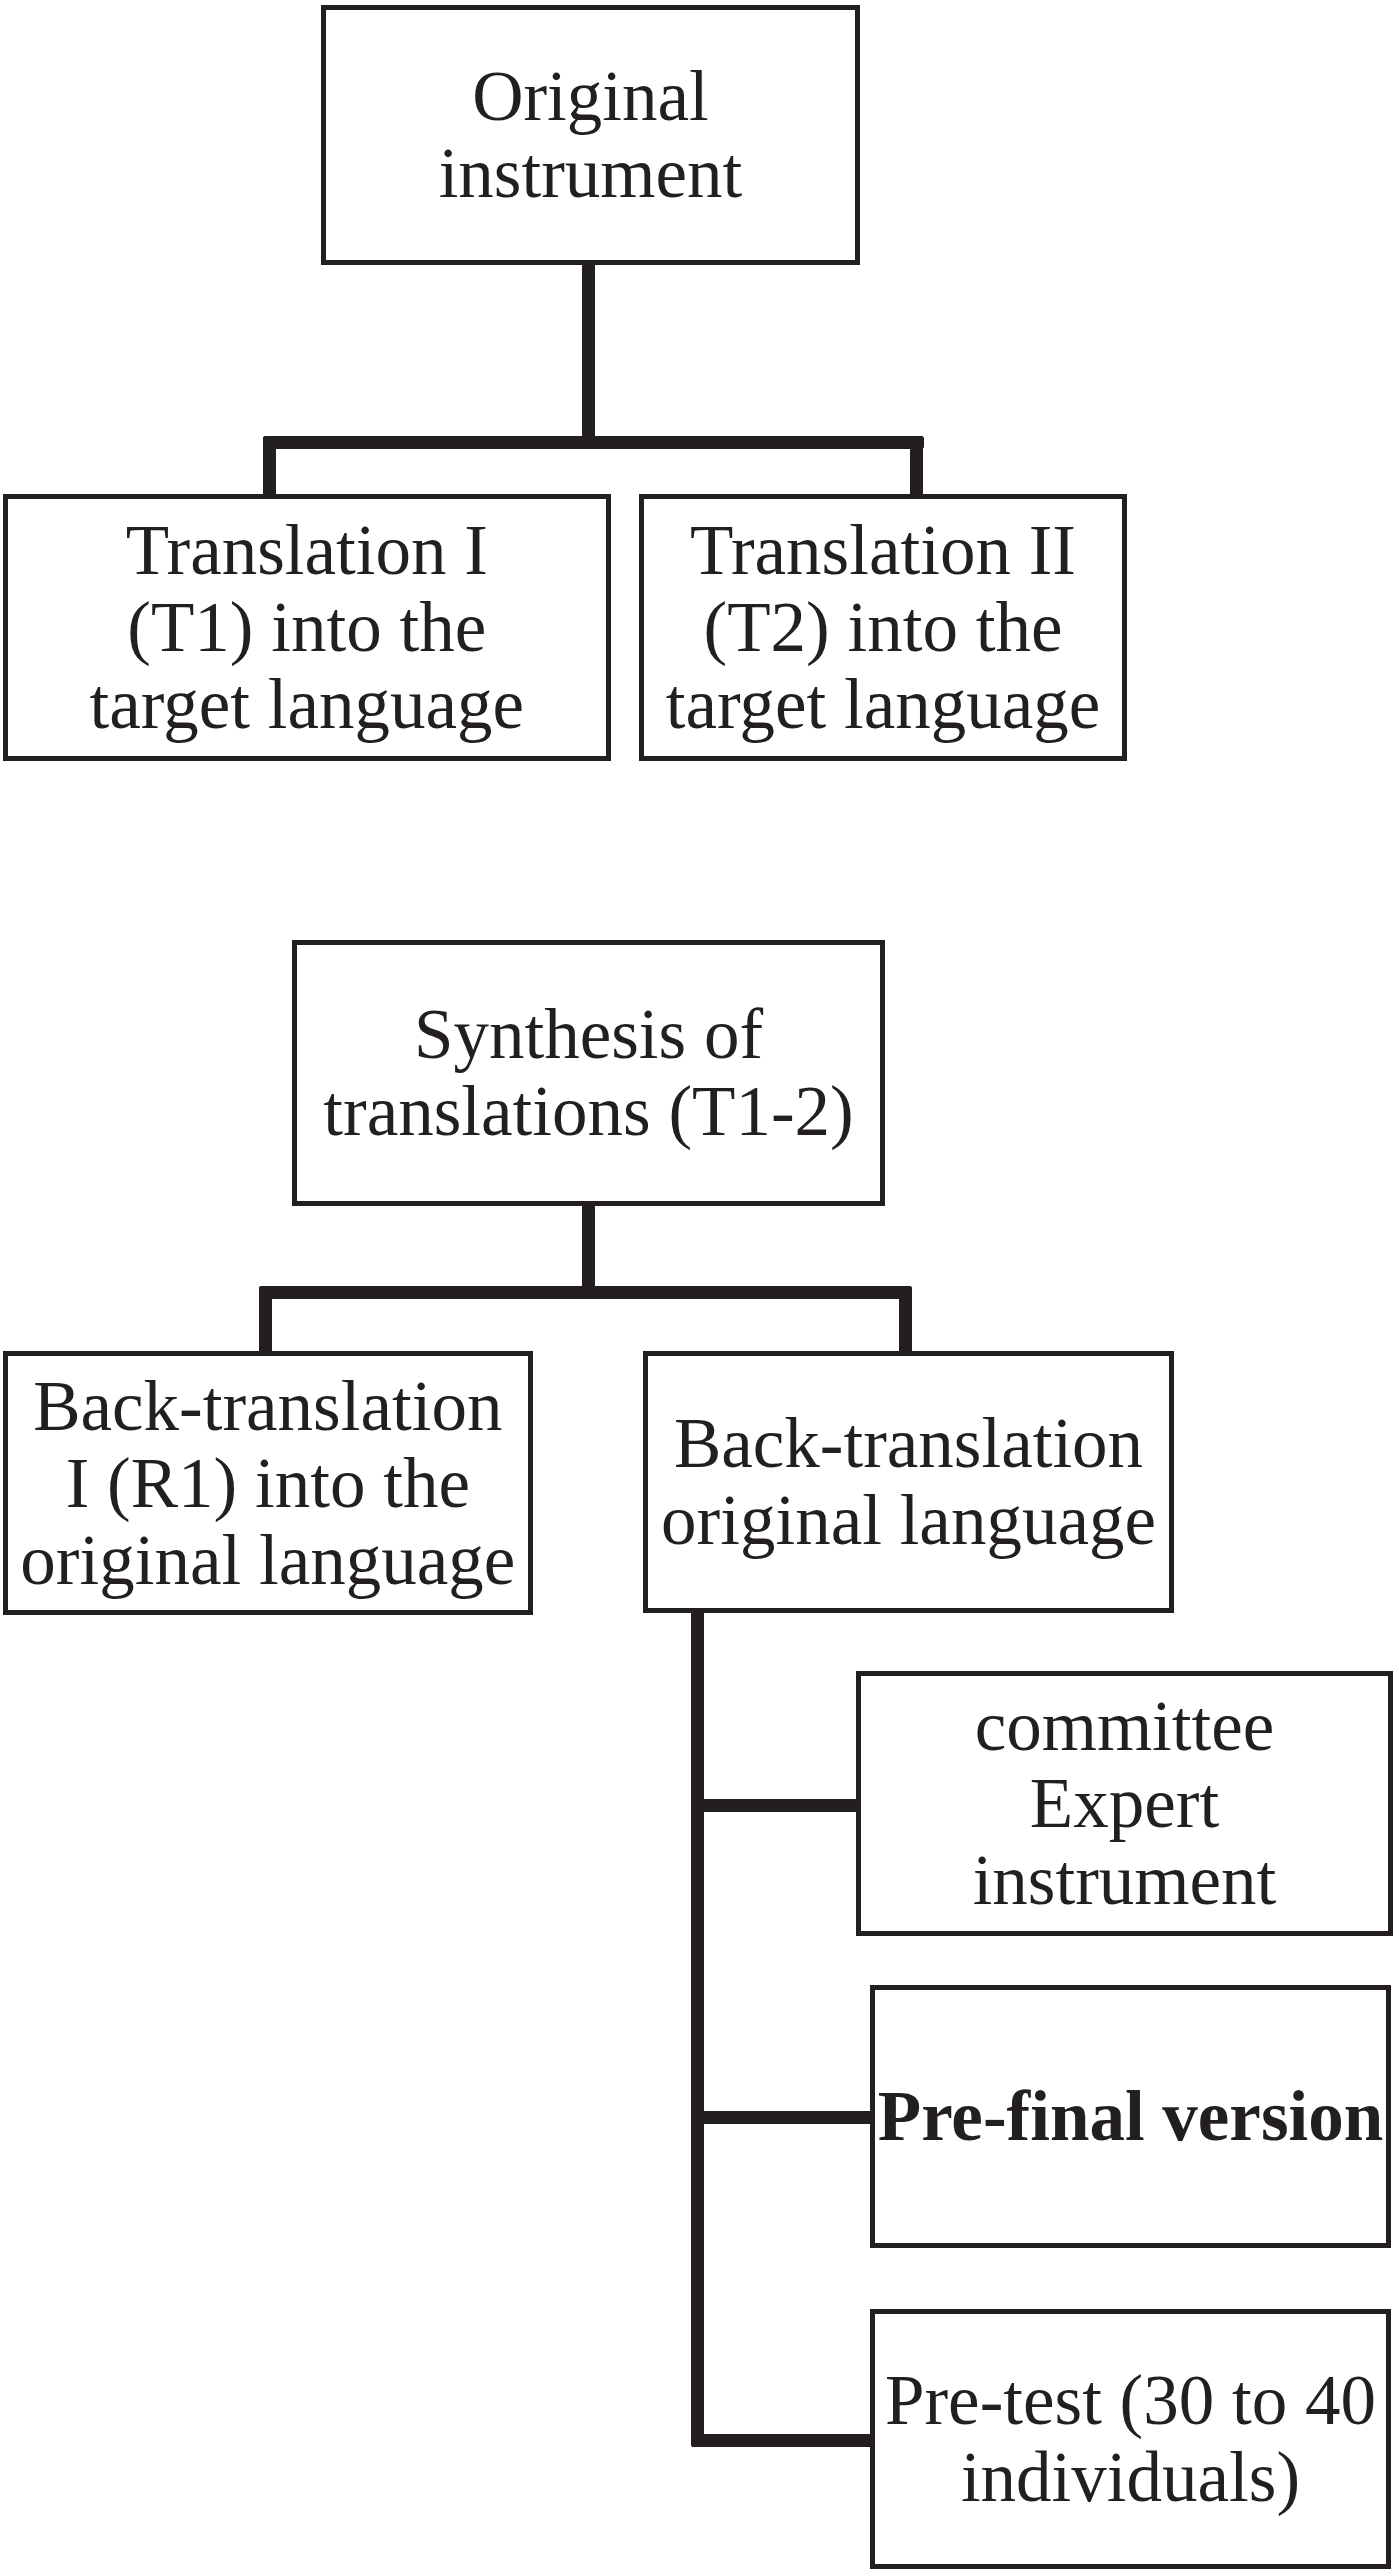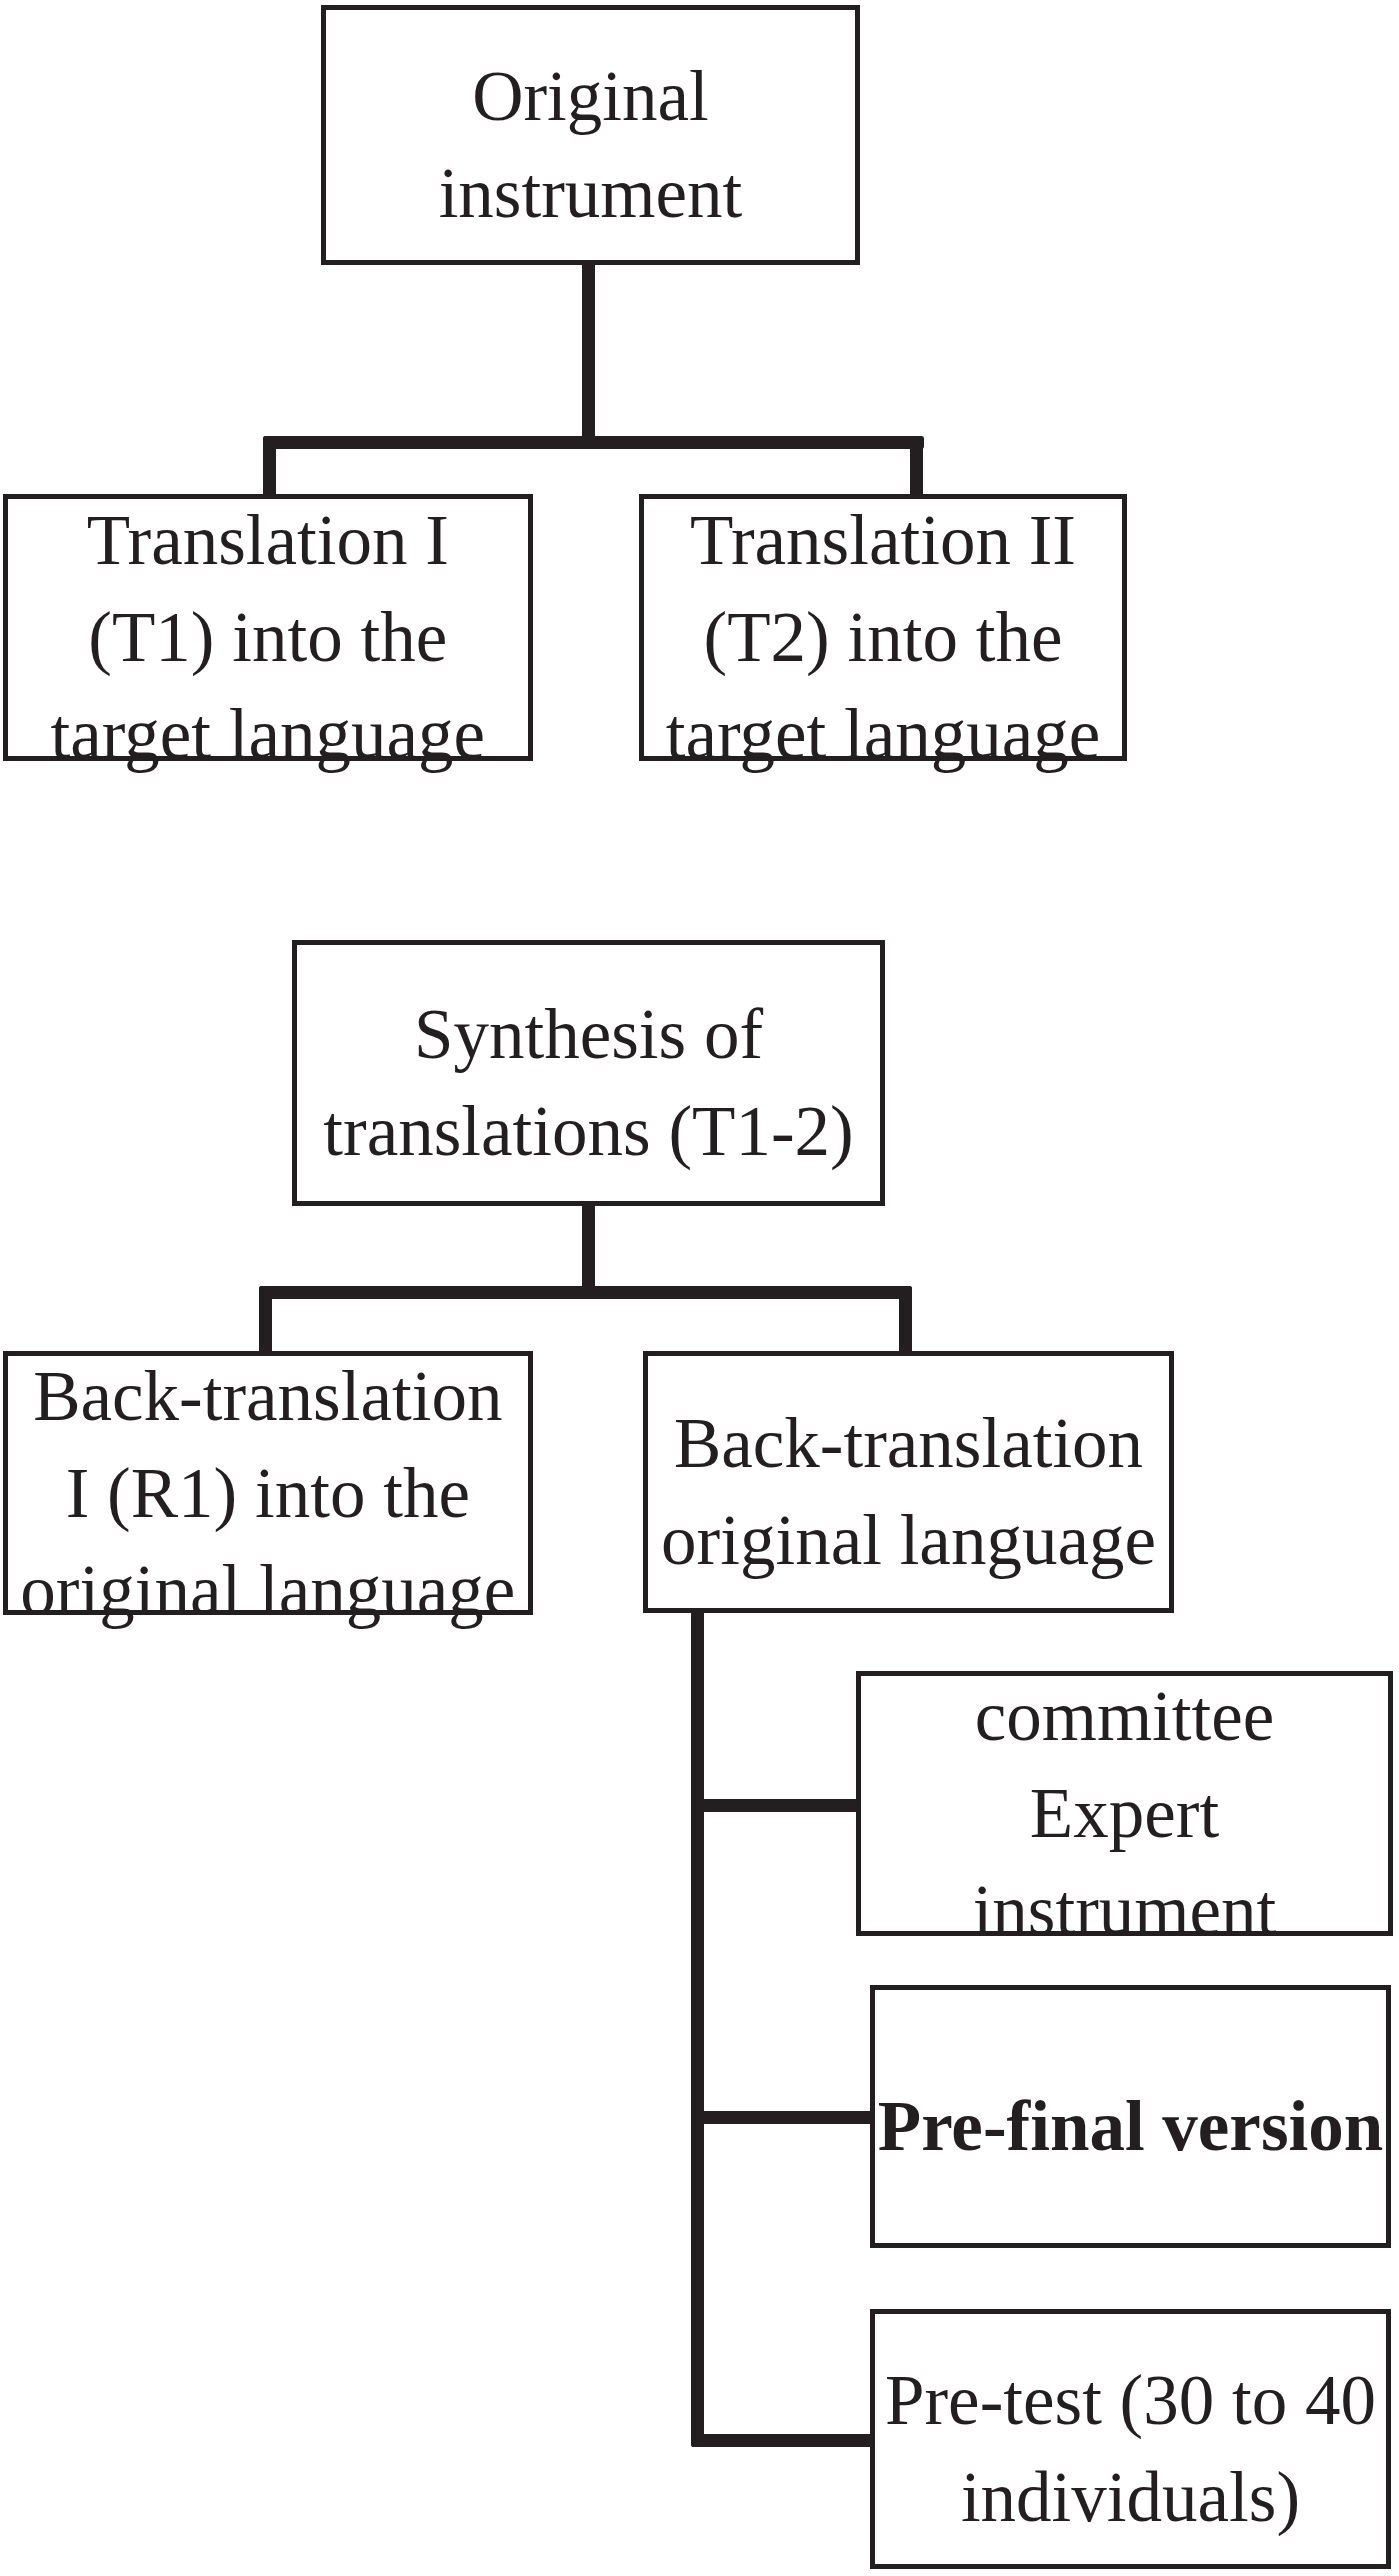--- a/index.html
+++ b/index.html
@@ -24,23 +24,23 @@
     background:var(--paper);
     display:flex;
     flex-direction:column;
     align-items:center;
     justify-content:center;
     text-align:center;
     font-size:71px;
     line-height:77px;
     z-index:2;
   }
-  .node .line{display:block;white-space:nowrap;margin-top:20px;}
+  .node .line{display:block;white-space:nowrap;}
   #n-original {left:321px; top:4.7px;    width:539px; height:260px;}
-  #n-t1       {left:2.8px;   top:494px;  width:530px; height:267px;}
+  #n-t1       {left:2.8px;   top:494px;  width:608px; height:267px;}
   #n-t2       {left:639px; top:494px;  width:488px; height:267px;}
   #n-syn      {left:292px; top:940px; width:593px; height:266px;align-items:center;}
   #n-r1       {left:2.8px;   top:1351px; width:530px; height:264px;}
   #n-r2       {left:643px; top:1351px; width:531px; height:262px;}
   #n-exp      {left:856px; top:1671px; width:537px; height:265px;}
   #n-pre      {left:870px; top:1985px; width:521px; height:263px;font-weight:bold;}
   #n-test     {left:870px; top:2309px; width:521px; height:260px;}
   
   .edge{
     position:absolute;

